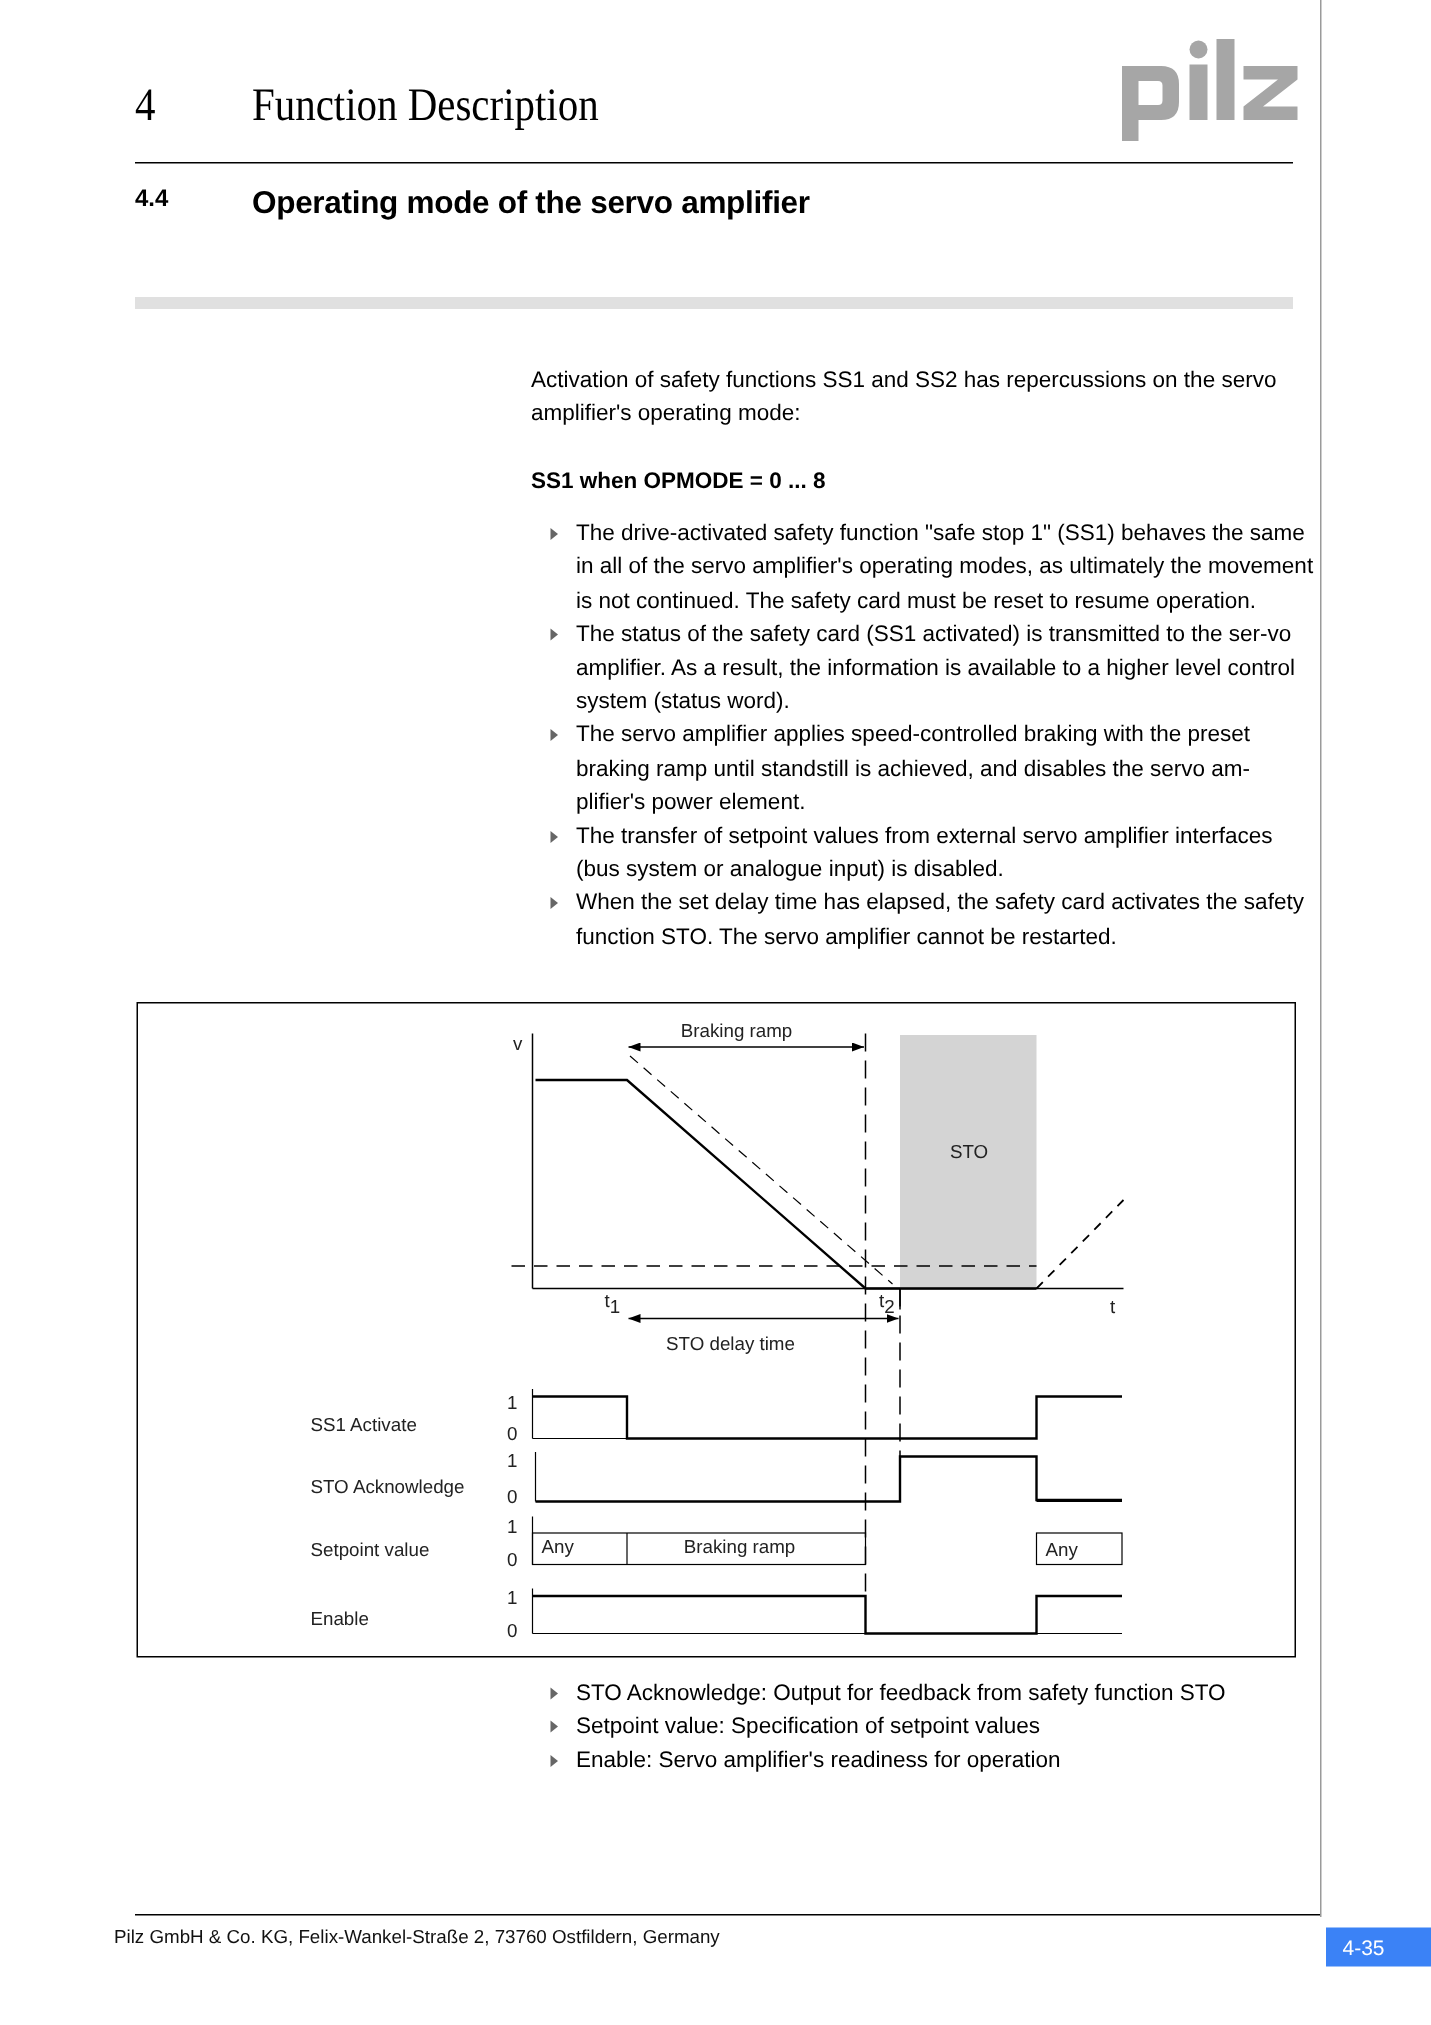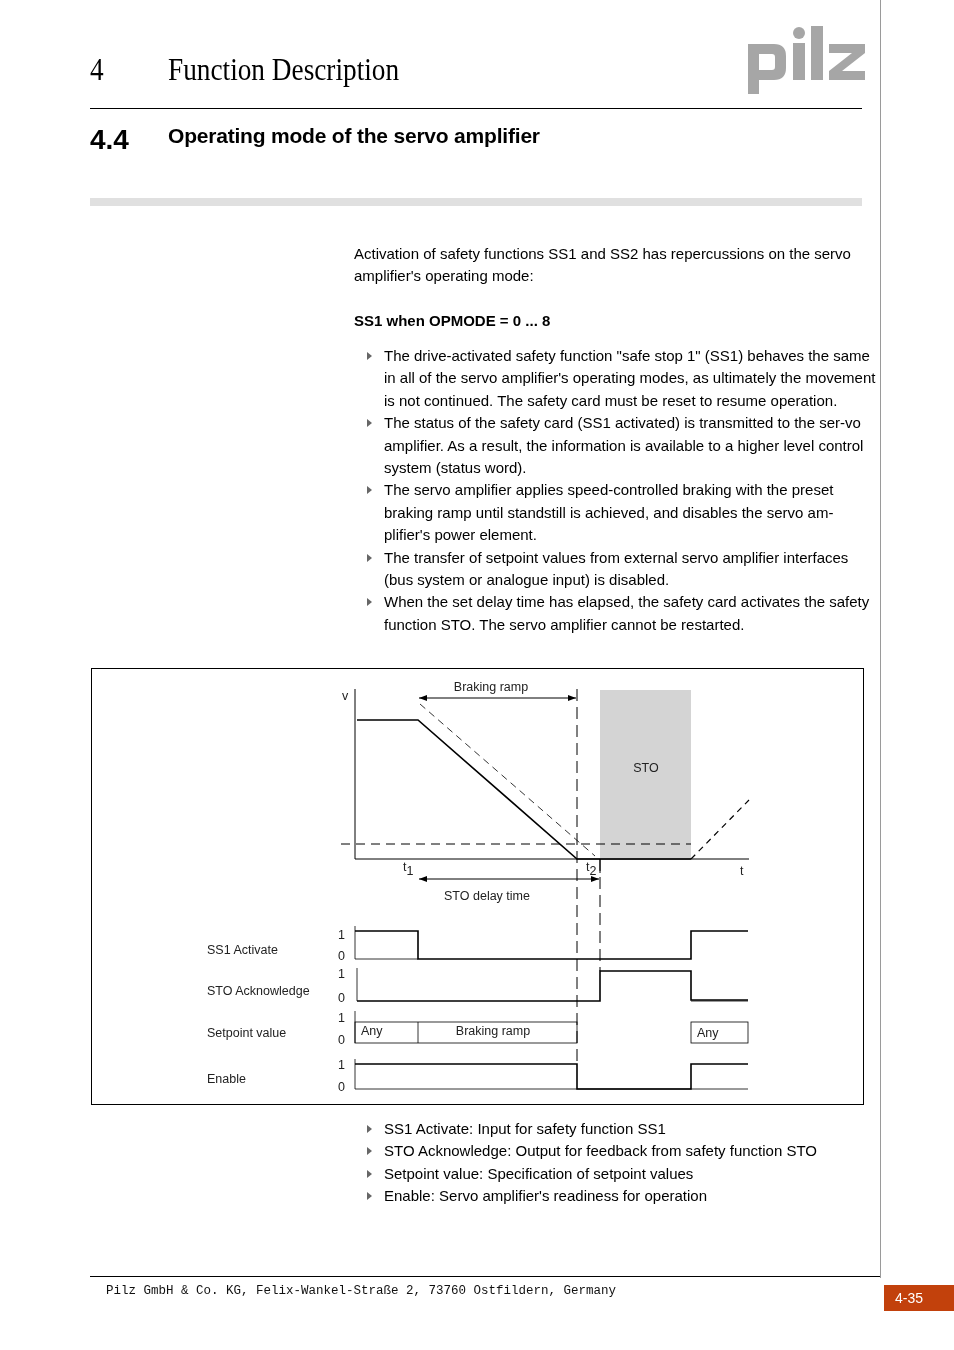--- a/index.html
+++ b/index.html
@@ -7,41 +7,41 @@
          font-family: "Liberation Sans", sans-serif; color: #000; }
   .abs { position: absolute; }
 
   .right-rule { position: absolute; left: 880px; top: 0; width: 1px; height: 1278px; background: #9a9a9a; }
 
   .chapter-num { left: 90px; top: 52px; font-family: "Liberation Serif", serif; font-size: 31px; letter-spacing: -0.5px; transform: scaleX(0.88); transform-origin: left top; }
   .chapter-title { left: 168px; top: 52px; font-family: "Liberation Serif", serif; font-size: 31px; transform: scaleX(0.88); transform-origin: left top; white-space: nowrap; }
   .logo { left: 748px; top: 26px; width: 118px; height: 68px; }
   .head-rule { left: 90px; top: 108px; width: 772px; height: 1px; background: #000; }
 
-  .section-num { left: 90px; top: 124px; font-size: 28px; font-weight: bold; }
+  .section-num { left: 90px; top: 124px; font-size: 16px; font-weight: bold; }
   .section-title { left: 168px; top: 124px; font-size: 21px; font-weight: bold; white-space: nowrap; letter-spacing: -0.2px; }
   .gray-bar { left: 90px; top: 198px; width: 772px; height: 8px; background: #e0e0e0; }
 
   .body-text { left: 354px; width: 512px; font-size: 15px; line-height: 22.4px; }
   .intro { top: 243px; }
   .subhead { top: 310px; font-weight: bold; }
   ul.bullets { list-style: none; margin: 12px; padding: 0; }
   ul.bullets li { position: relative; padding-left: 18px; }
   ul.bullets li .tri { position: absolute; left: 1px; top: 7px; width: 0; height: 0;
       border-top: 4px solid transparent; border-bottom: 4px solid transparent; border-left: 5px solid #666; }
   .bullets-main { top: 333px; }
   .bullets-legend { top: 1106px; }
 
   .diagram-box { left: 91px; top: 668px; width: 771px; height: 435px; border: 1px solid #000; }
   .diagram-svg { position: absolute; left: 0; top: 0; }
   .dlabel { font-family: "Liberation Sans", sans-serif; font-size: 12.5px; fill: #222; }
 
   .foot-rule { left: 90px; top: 1276px; width: 790px; height: 1px; background: #000; }
-  .footer-text { left: 106px; top: 1283px; font-size: 12.5px; line-height: 16px; color: #111; font-family: Liberation Mono, monospace; }
-  .page-badge { left: 884px; top: 1285px; width: 70px; height: 26px; background: #c2410c; color: #fff;
+  .footer-text { left: 76px; top: 1283px; font-size: 12.5px; line-height: 16px; color: #111; }
+  .page-badge { left: 884px; top: 1285px; width: 70px; height: 26px; background: #3b82f6; color: #fff;
       font-size: 14px; line-height: 26px; text-align: left; padding-left: 11px; box-sizing: border-box; }
 </style>
 </head>
 <body>
 
 <div class="right-rule"></div>
 
 <div class="abs chapter-num">4</div>
 <div class="abs chapter-title">Function Description</div>
 <svg class="abs logo" viewBox="0 0 118 68">
@@ -152,21 +152,20 @@
 
     <g>
       <line x1="354" y1="1058" x2="354" y2="1088" stroke="#000" stroke-width="0.8"></line>
       <polyline points="354,1063 576,1063 576,1088 690,1088 690,1063 747,1063" fill="none" stroke="#000" stroke-width="1.6"></polyline>
       <line x1="354" y1="1088" x2="747" y2="1088" stroke="#000" stroke-width="0.8"></line>
     </g>
   </svg>
 </div>
 
 <ul class="abs body-text bullets bullets-legend">
-  <li><span class="tri"></span><span>SS1 Activate: Input for safety function SS1</span></li>
   <li><span class="tri"></span><span>STO Acknowledge: Output for feedback from safety function STO</span></li>
   <li><span class="tri"></span><span>Setpoint value: Specification of setpoint values</span></li>
   <li><span class="tri"></span><span>Enable: Servo amplifier's readiness for operation</span></li>
 </ul>
 
 <div class="abs foot-rule"></div>
 <div class="abs footer-text">
   <div>Pilz GmbH &amp; Co. KG, Felix-Wankel-Straße 2, 73760 Ostfildern, Germany</div>
 </div>
 <div class="abs page-badge">4-35</div>

